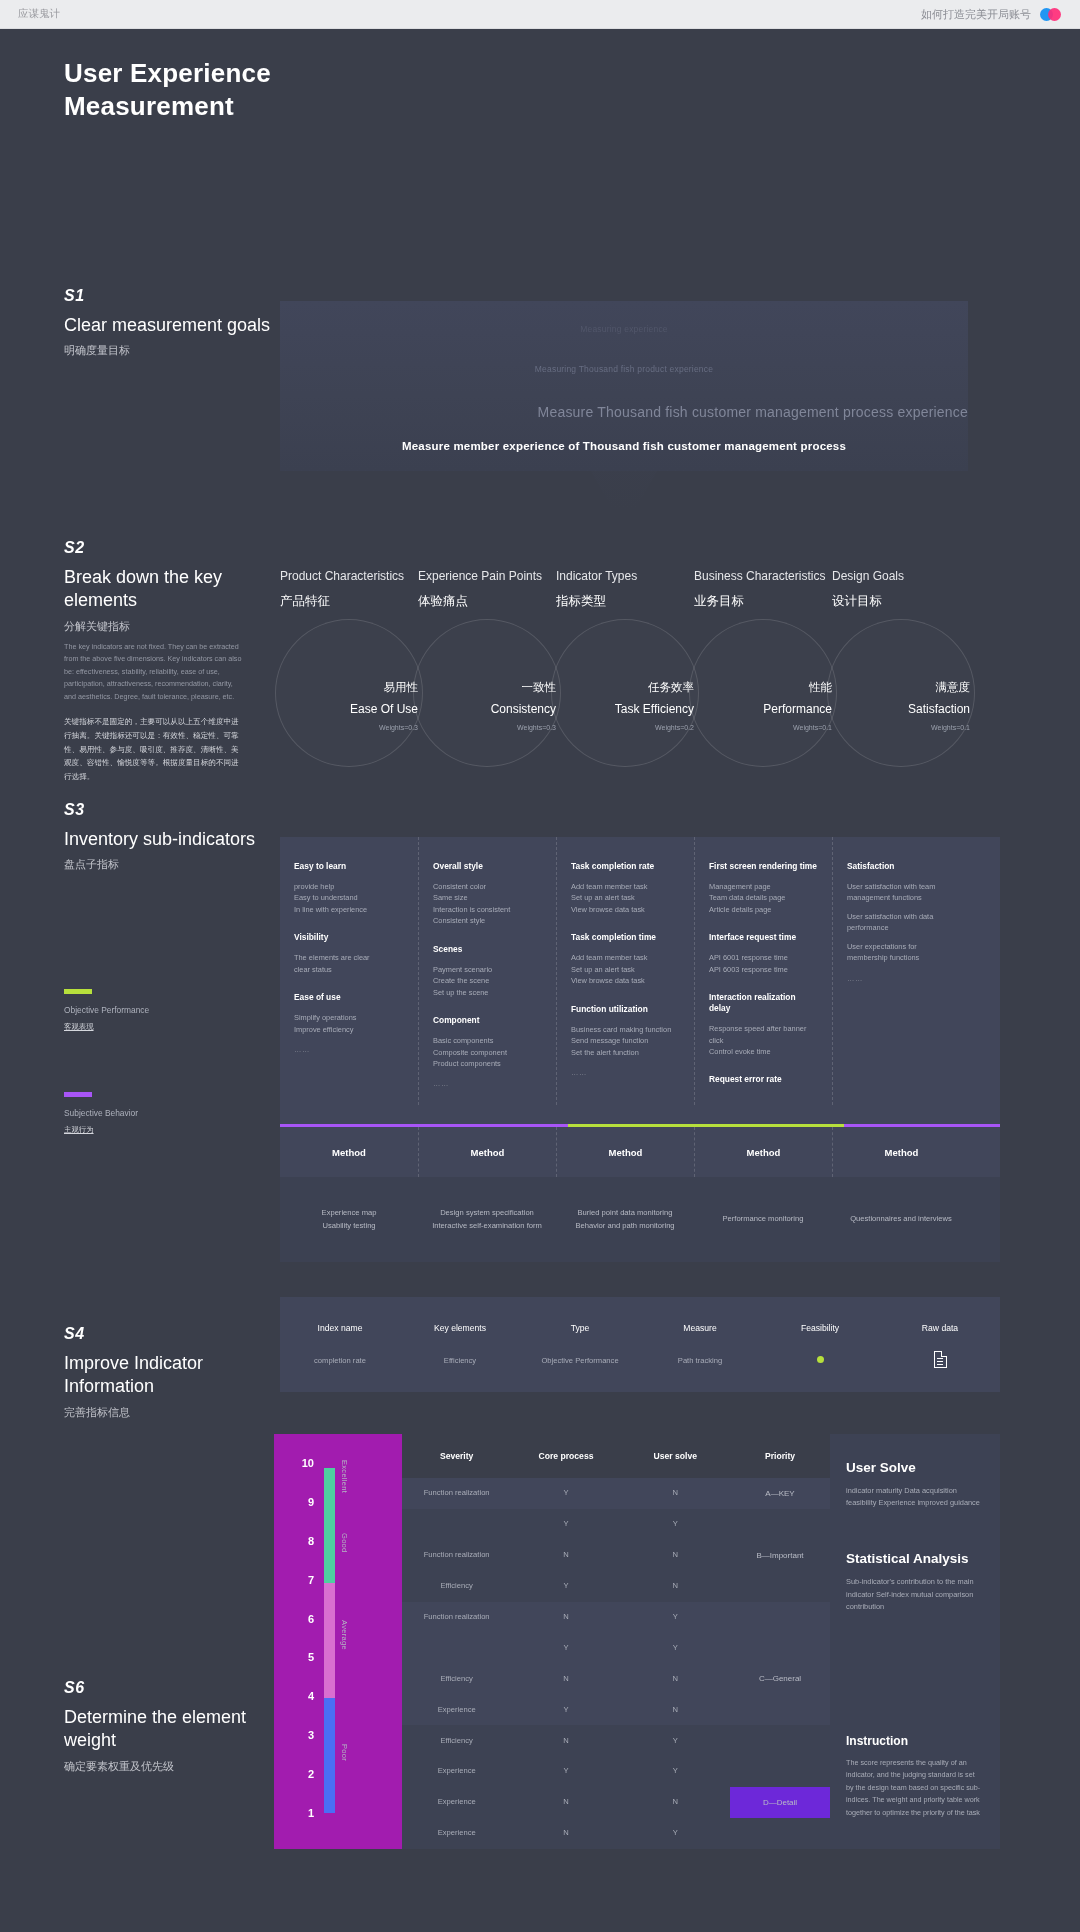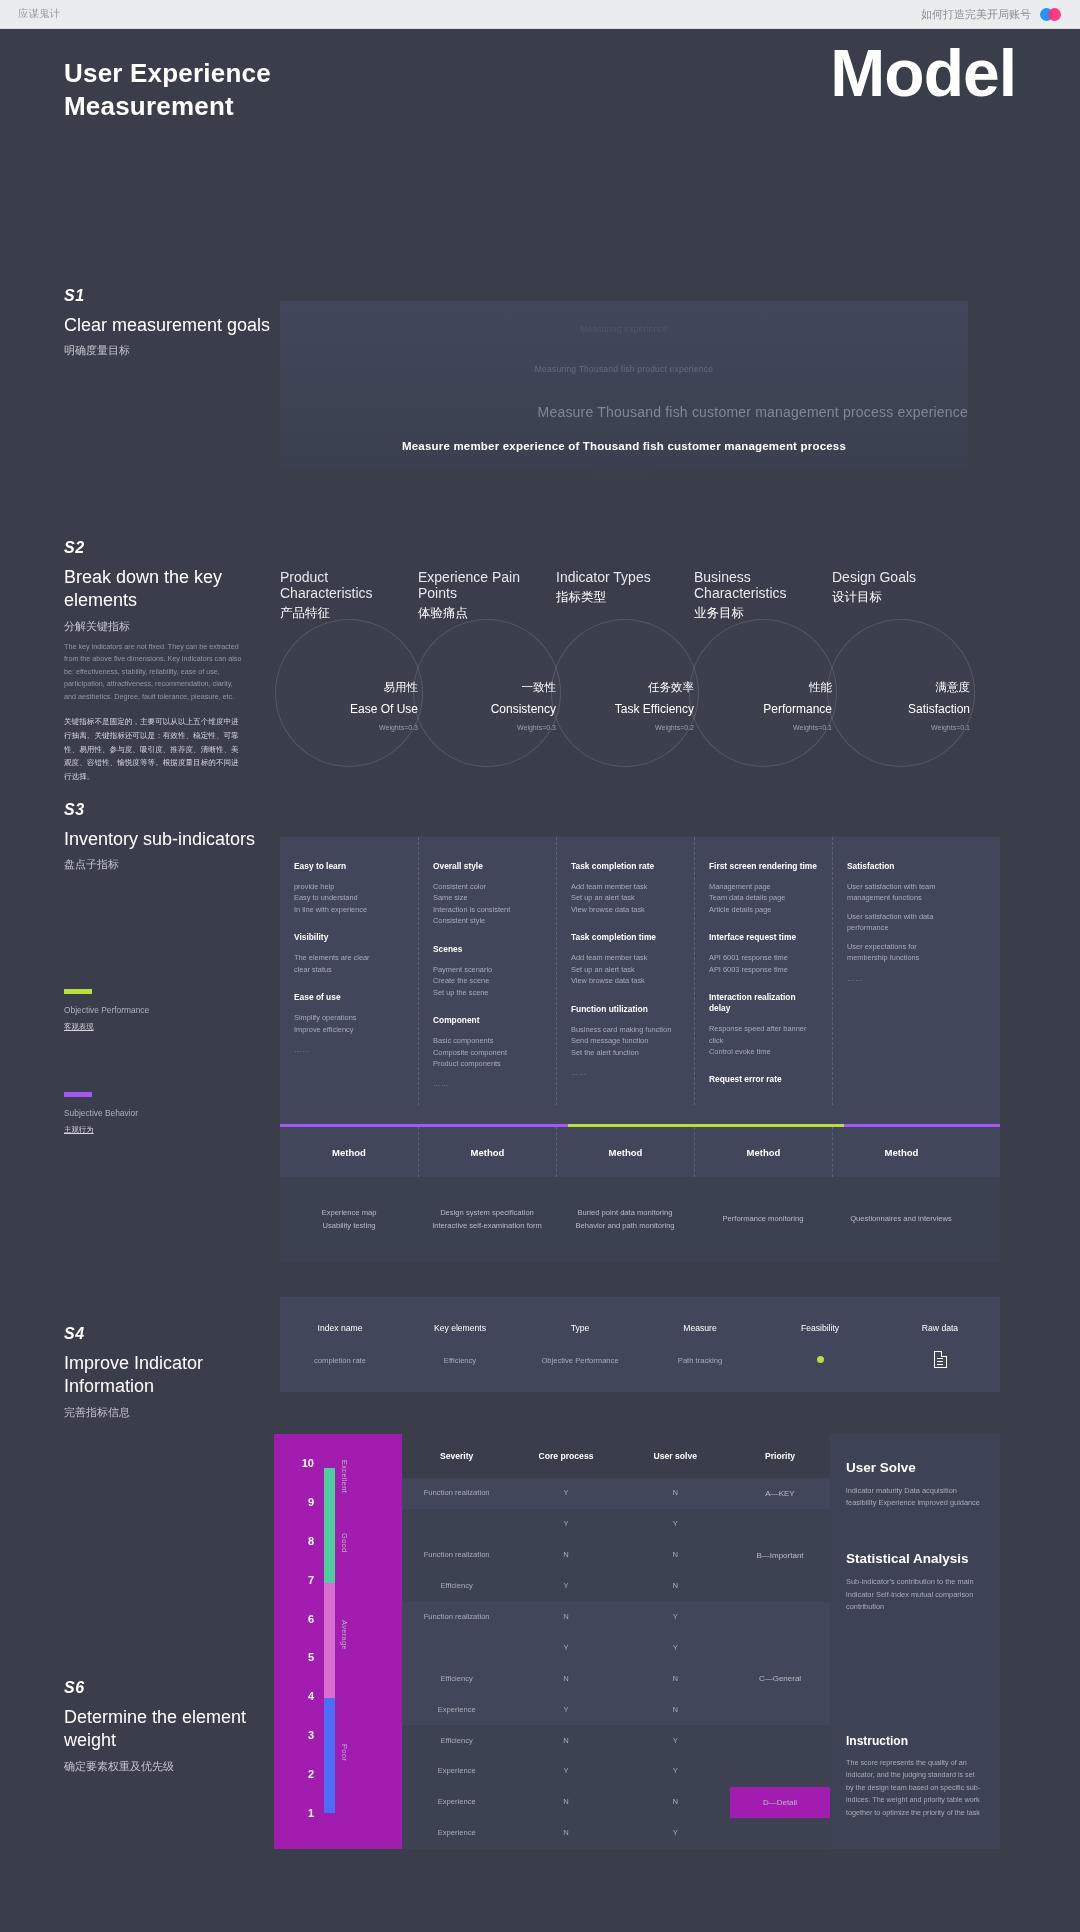--- a/index.html
+++ b/index.html
@@ -75,21 +75,21 @@
   .funnel-tail:after{
     content:""; position:absolute; left:50%; top:-170px;
     width:260px; height:210px; transform:translateX(-50%) ;
     background: linear-gradient(180deg,#3d4253 0%, #3a3e4a 100%);
     clip-path: polygon(0 0, 100% 0, 54% 100%, 46% 100%);
   }
 
   
   .dim-heads { position: absolute; left: 280px; top: 540px; width: 720px; display: flex; }
   .dim-heads .dh { width: 138px; }
-  .dim-heads .dh .en { font-size: 14px; color: #e6e7ea; margin-bottom: 4px; }
+  .dim-heads .dh .en { font-size: 12px; color: #e6e7ea; margin-bottom: 10px; }
   .dim-heads .dh .cn { font-size: 12.5px; color: #ffffff; }
 
   .note {
     position: absolute; left: 64px; top: 612px; width: 180px;
   }
   .note .en { font-size: 7.2px; line-height: 1.72; color: #9498a4; margin-bottom: 12px; }
   .note .cn { font-size: 7.6px; line-height: 1.82; color: #d5d7dd; }
 
   
   .circles { position: absolute; left: 280px; top: 590px; width: 720px; height: 220px; }
@@ -206,21 +206,20 @@
     </span>
   </div>
 </div>
 
 <div class="page">
 
   <div class="hero">
     <h1>
       <span>User Experience</span><br><span>Measurement</span>
     </h1>
-    <div class="model">Model</div>
   </div>
 
   <div class="step" style="top:258px">
     <div class="sid">S1</div>
     <div class="en">Clear measurement goals</div>
     <div class="cn">明确度量目标</div>
   </div>
 
   <div class="funnel">
     <div class="fl l1">Measuring experience</div>
@@ -578,21 +577,21 @@
           <div class="pcell" style="height: 30.9167px; background: rgb(65, 70, 90);">A—KEY</div>
           <div class="pcell" style="height: 30.9167px; background: rgb(61, 66, 83);"></div>
           <div class="pcell" style="height: 30.9167px; background: rgb(61, 66, 83);">B—Important</div>
           <div class="pcell" style="height: 30.9167px; background: rgb(61, 66, 83);"></div>
           <div class="pcell" style="height: 30.9167px; background: rgb(65, 70, 90);"></div>
           <div class="pcell" style="height: 30.9167px; background: rgb(65, 70, 90);"></div>
           <div class="pcell" style="height: 30.9167px; background: rgb(65, 70, 90);">C—General</div>
           <div class="pcell" style="height: 30.9167px; background: rgb(65, 70, 90);"></div>
           <div class="pcell" style="height: 30.9167px; background: rgb(61, 66, 83);"></div>
           <div class="pcell" style="height: 30.9167px; background: rgb(61, 66, 83);"></div>
-          <div class="pcell" style="height: 30.9167px; background: #a21caf;">D—Detail</div>
+          <div class="pcell" style="height: 30.9167px; background: #6d28d9;">D—Detail</div>
           <div class="pcell" style="height: 30.9167px; background: rgb(61, 66, 83);"></div>
         </div>
     </div>
 
     <div class="rightpanel">
       <div class="blk" style="padding-top:26px">
         <h3>User Solve</h3>
         <p>indicator maturity
 Data acquisition feasibility
 Experience improved guidance</p>

